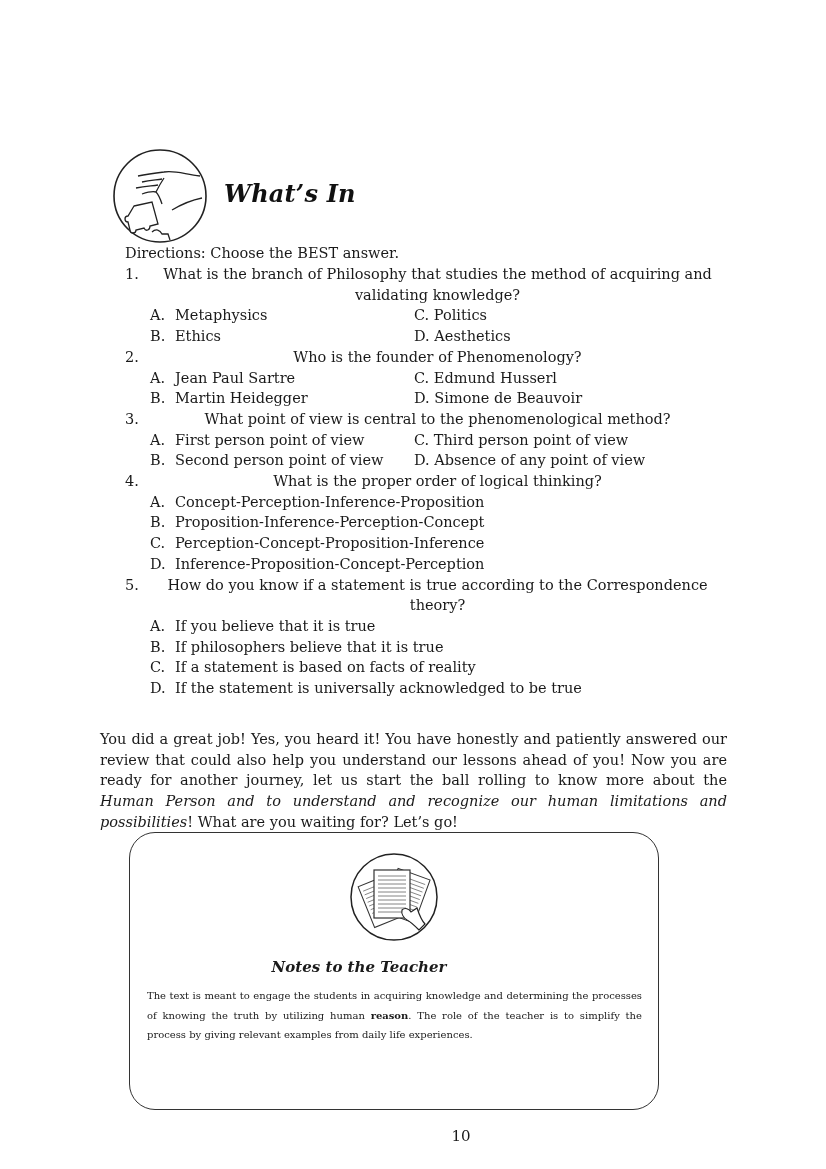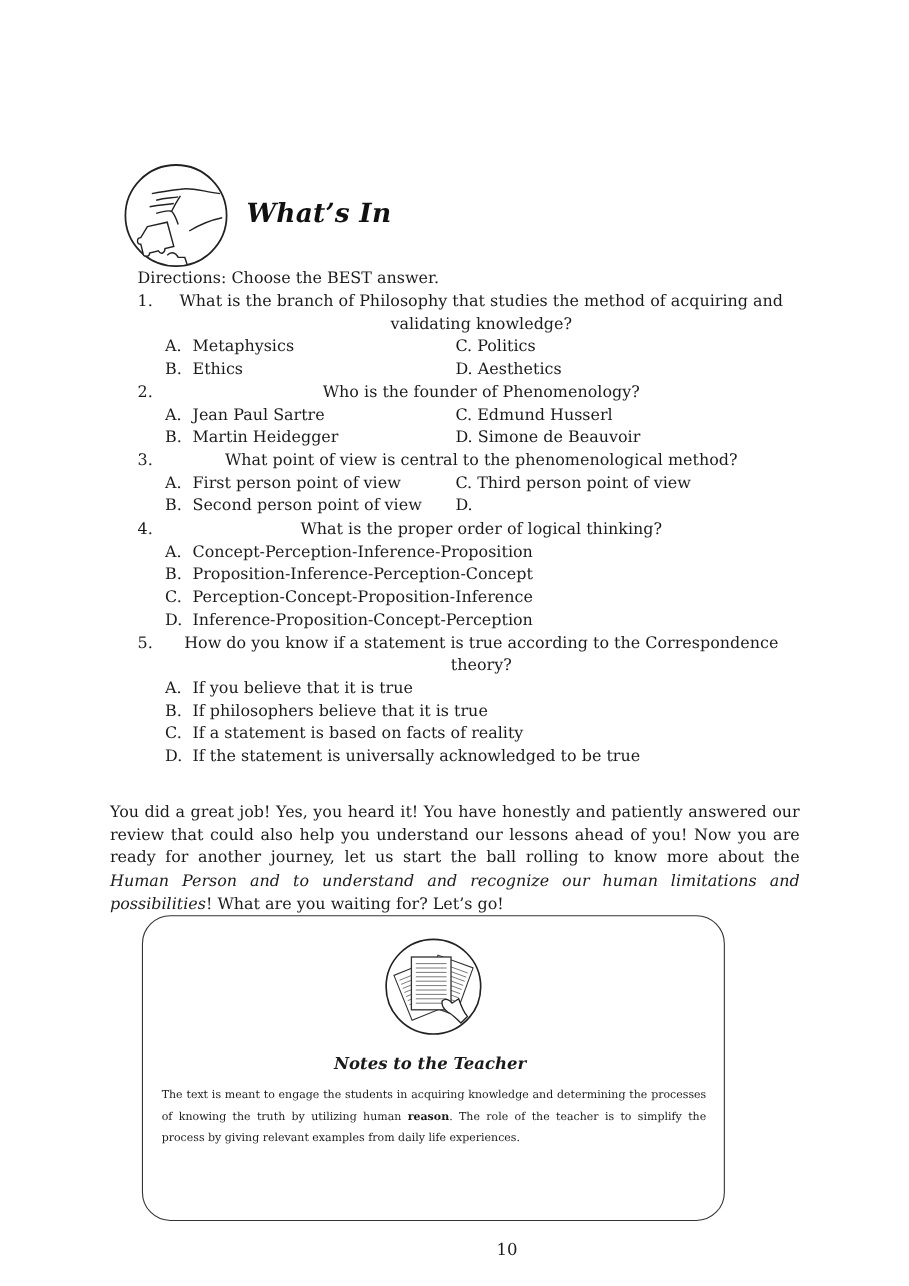--- a/index.html
+++ b/index.html
@@ -28,21 +28,21 @@
     text-align: justify;
   }
   .para em { font-style: italic; }
   .notes-box {
     left: 129px; top: 788px; width: 530px; height: 278px;
     border: 1.5px solid #333; border-radius: 26px; box-sizing: border-box;
   }
   .notes-icon { left: 349px; top: 808px; width: 90px; height: 90px; }
   .notes-title {
     left: 129px; top: 914px; width: 460px; text-align: center;
-    font-size: 15px; font-weight: bold; font-style: italic; padding-left: 32px;
+    font-size: 15px; font-weight: bold; font-style: italic;
   }
   .notes-body {
     left: 147px; top: 942px; width: 495px; font-size: 10px; line-height: 19.5px;
     text-align: justify;
   }
   .page-number { left: 0; top: 1083px; width: 826px; text-align: center; font-size: 15px; padding-left: 48px; }
   .watermark {
     left: 0; top: 1126px; width: 826px; text-align: center;
     font-family: Liberation Sans, sans-serif; font-size: 15px; color: #c4c4c4;
   }
@@ -111,21 +111,21 @@
     <div class="opts opt-grid">
       <div class="opt">
           <span class="opt-letter">A.</span>
           <span>First person point of view</span>
         </div>
       <div class="opt"><span>C.</span>&nbsp;<span>Third person point of view</span></div>
       <div class="opt">
           <span class="opt-letter">B.</span>
           <span>Second person point of view</span>
         </div>
-      <div class="opt"><span>D.</span>&nbsp;</div>
+      <div class="opt"><span>D.</span>&nbsp;<span>Absence of any point of view</span></div>
     </div>
   </div>
 
   <div>
     <div class="q-row">
       <span class="q-num">4.</span>
       <span class="q-text">What is the proper order of logical thinking?</span>
     </div>
     <div class="opts">
       <div class="opt">

